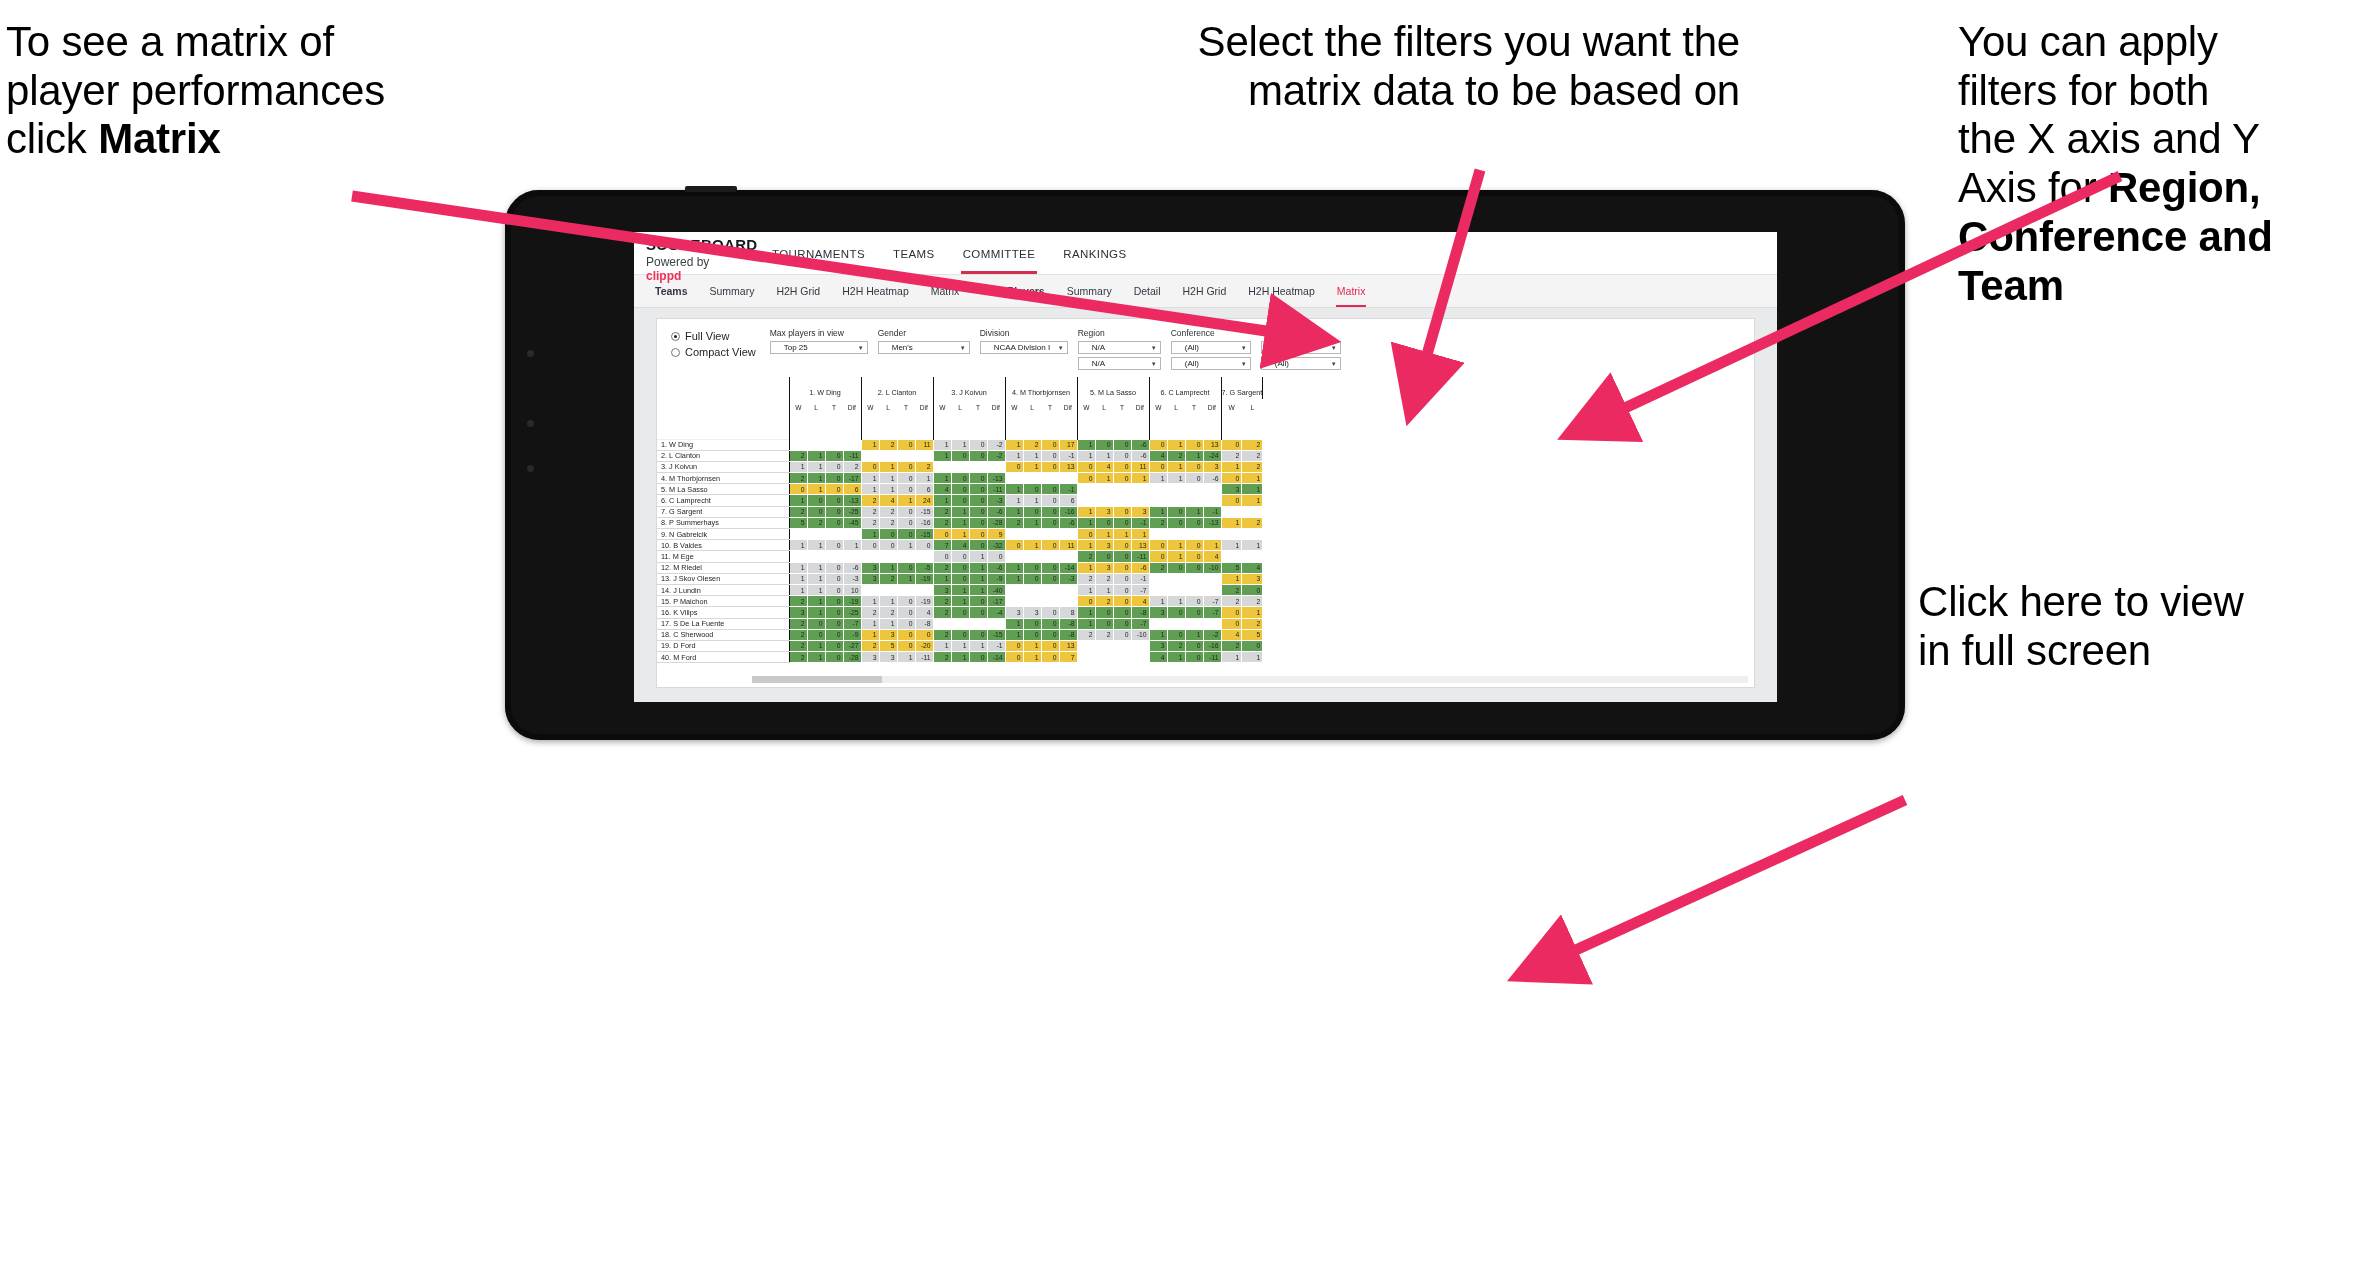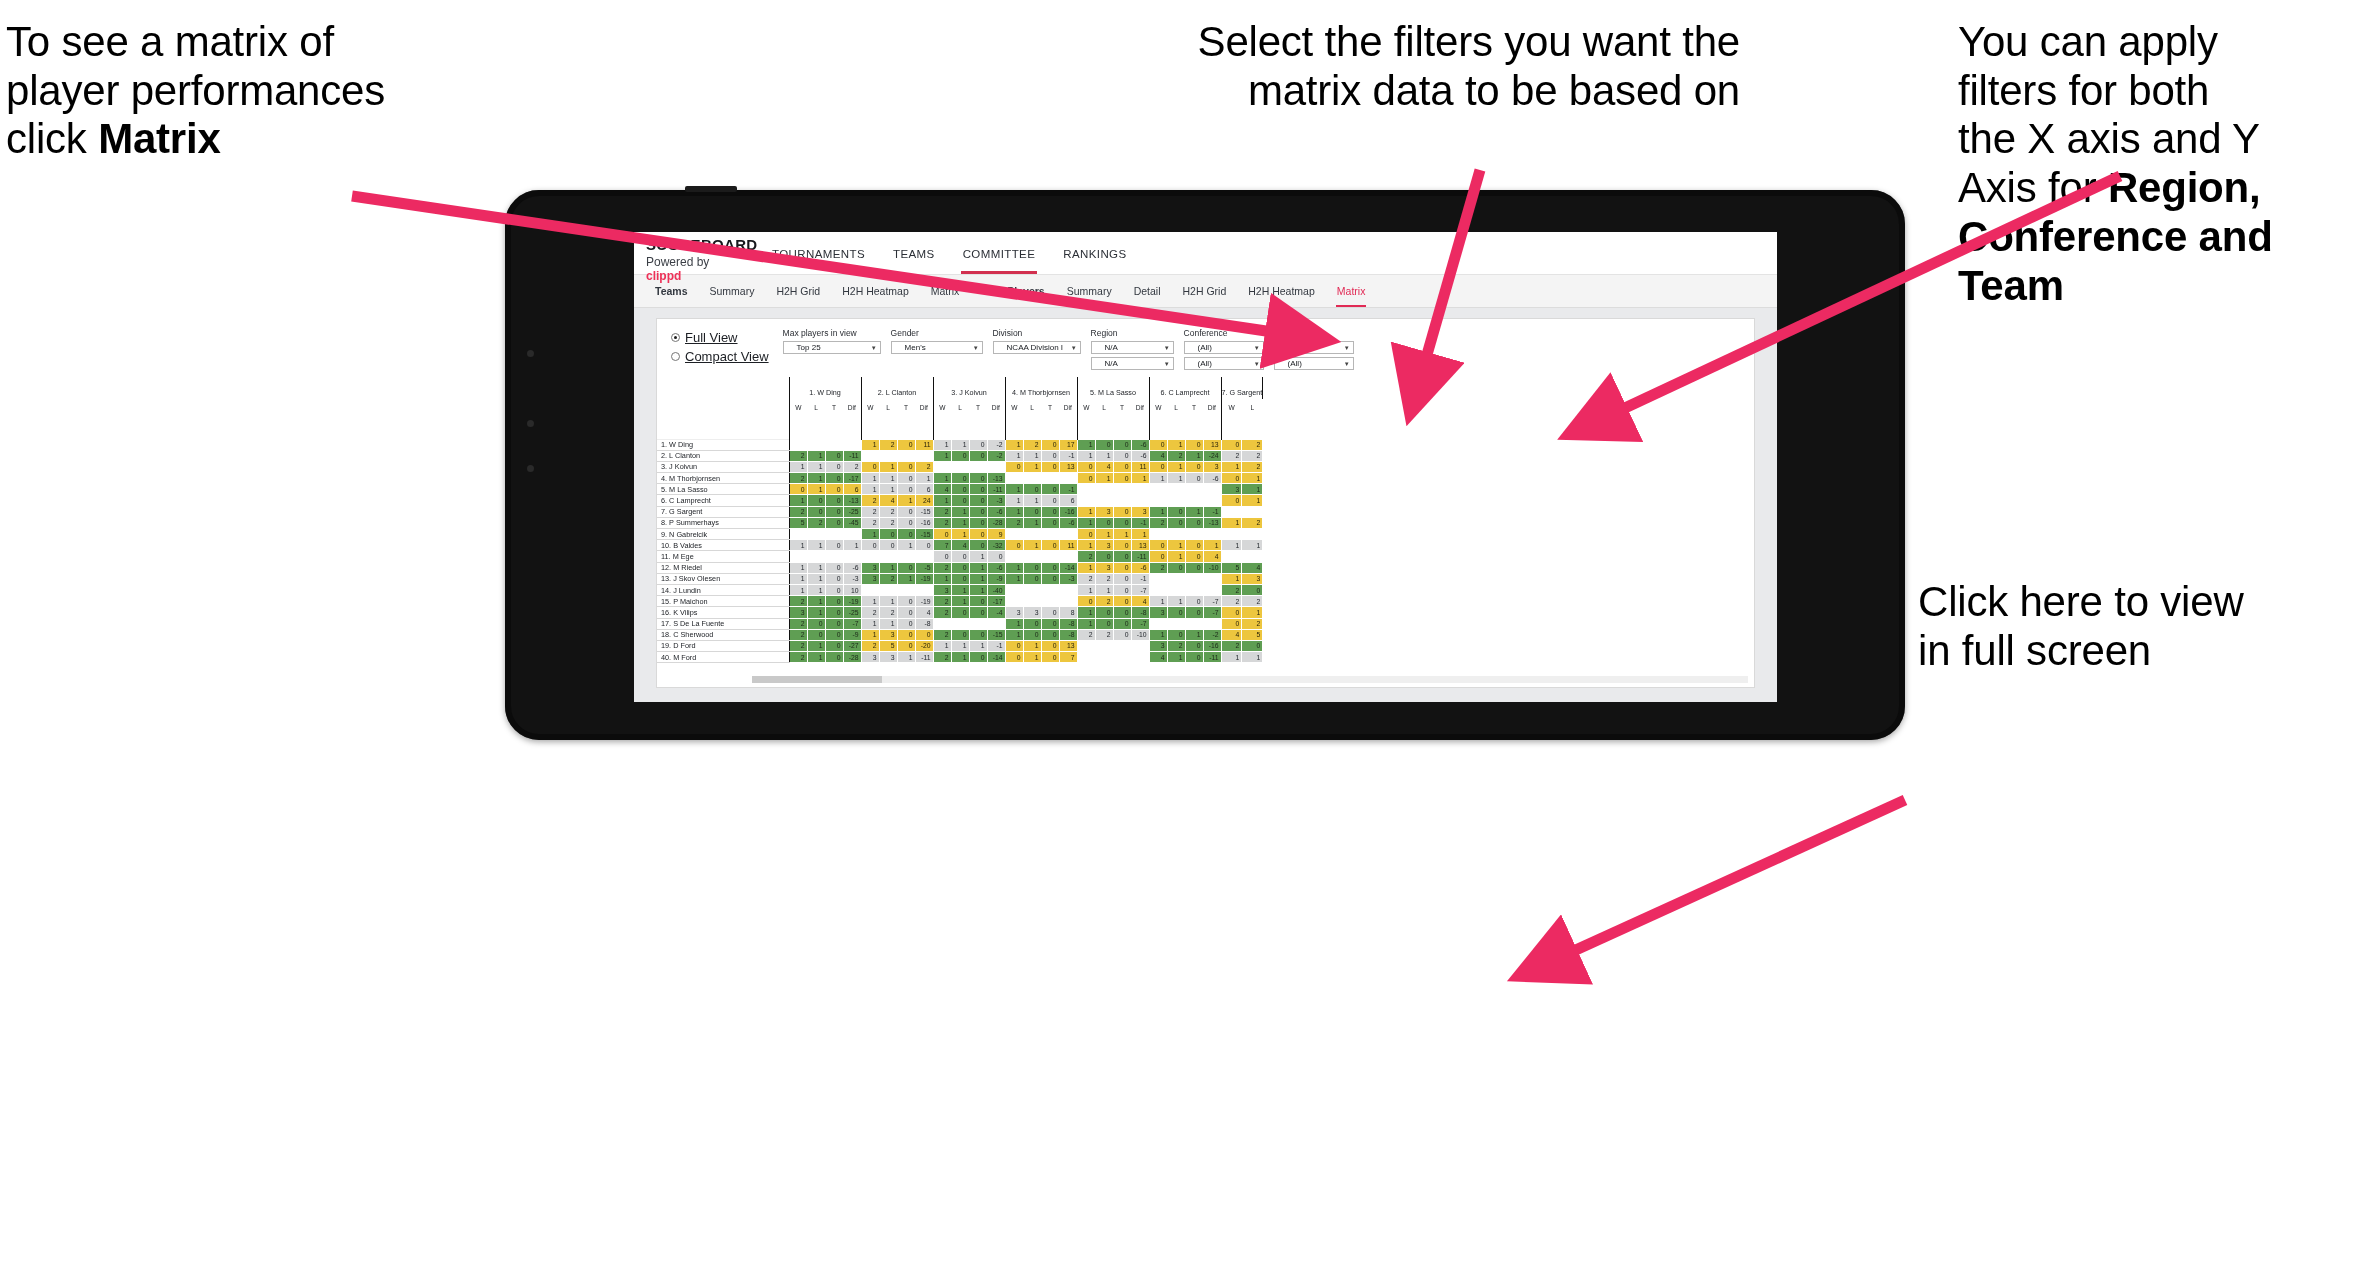--- a/index.html
+++ b/index.html
@@ -130,21 +130,21 @@
   .radios { margin-right: 14px; padding-top: 2px; }
   .radio-row { display: flex; align-items: center; gap: 5px; margin-bottom: 4px; }
   .radio {
     width: 9px; height: 9px; border-radius: 50%; border: 1px solid #767676; background:#fff;
     position: relative; flex: 0 0 auto;
   }
   .radio.on::after {
     content:""; position:absolute; left:2px; top:2px; width:3px; height:3px;
     border-radius:50%; background:#1c1c1c;
   }
-  .radio-lbl { font-size: 13px; color: #1c1f24; white-space: nowrap; text-decoration: underline; }
+  .radio-lbl { font-size: 11px; color: #1c1f24; white-space: nowrap; }
 
   
   .matrix-wrap {
     position: absolute; left: 0; top: 58px; right: 0; bottom: 0;
     padding: 0 0 0 0; overflow: hidden;
   }
   table.matrix { border-collapse: collapse; font-size: 7px; table-layout: fixed; padding-left: 48px; }
   table.matrix td, table.matrix th { padding: 0; }
   .hdr-spacer { width: 132px; }
   .col-name {

